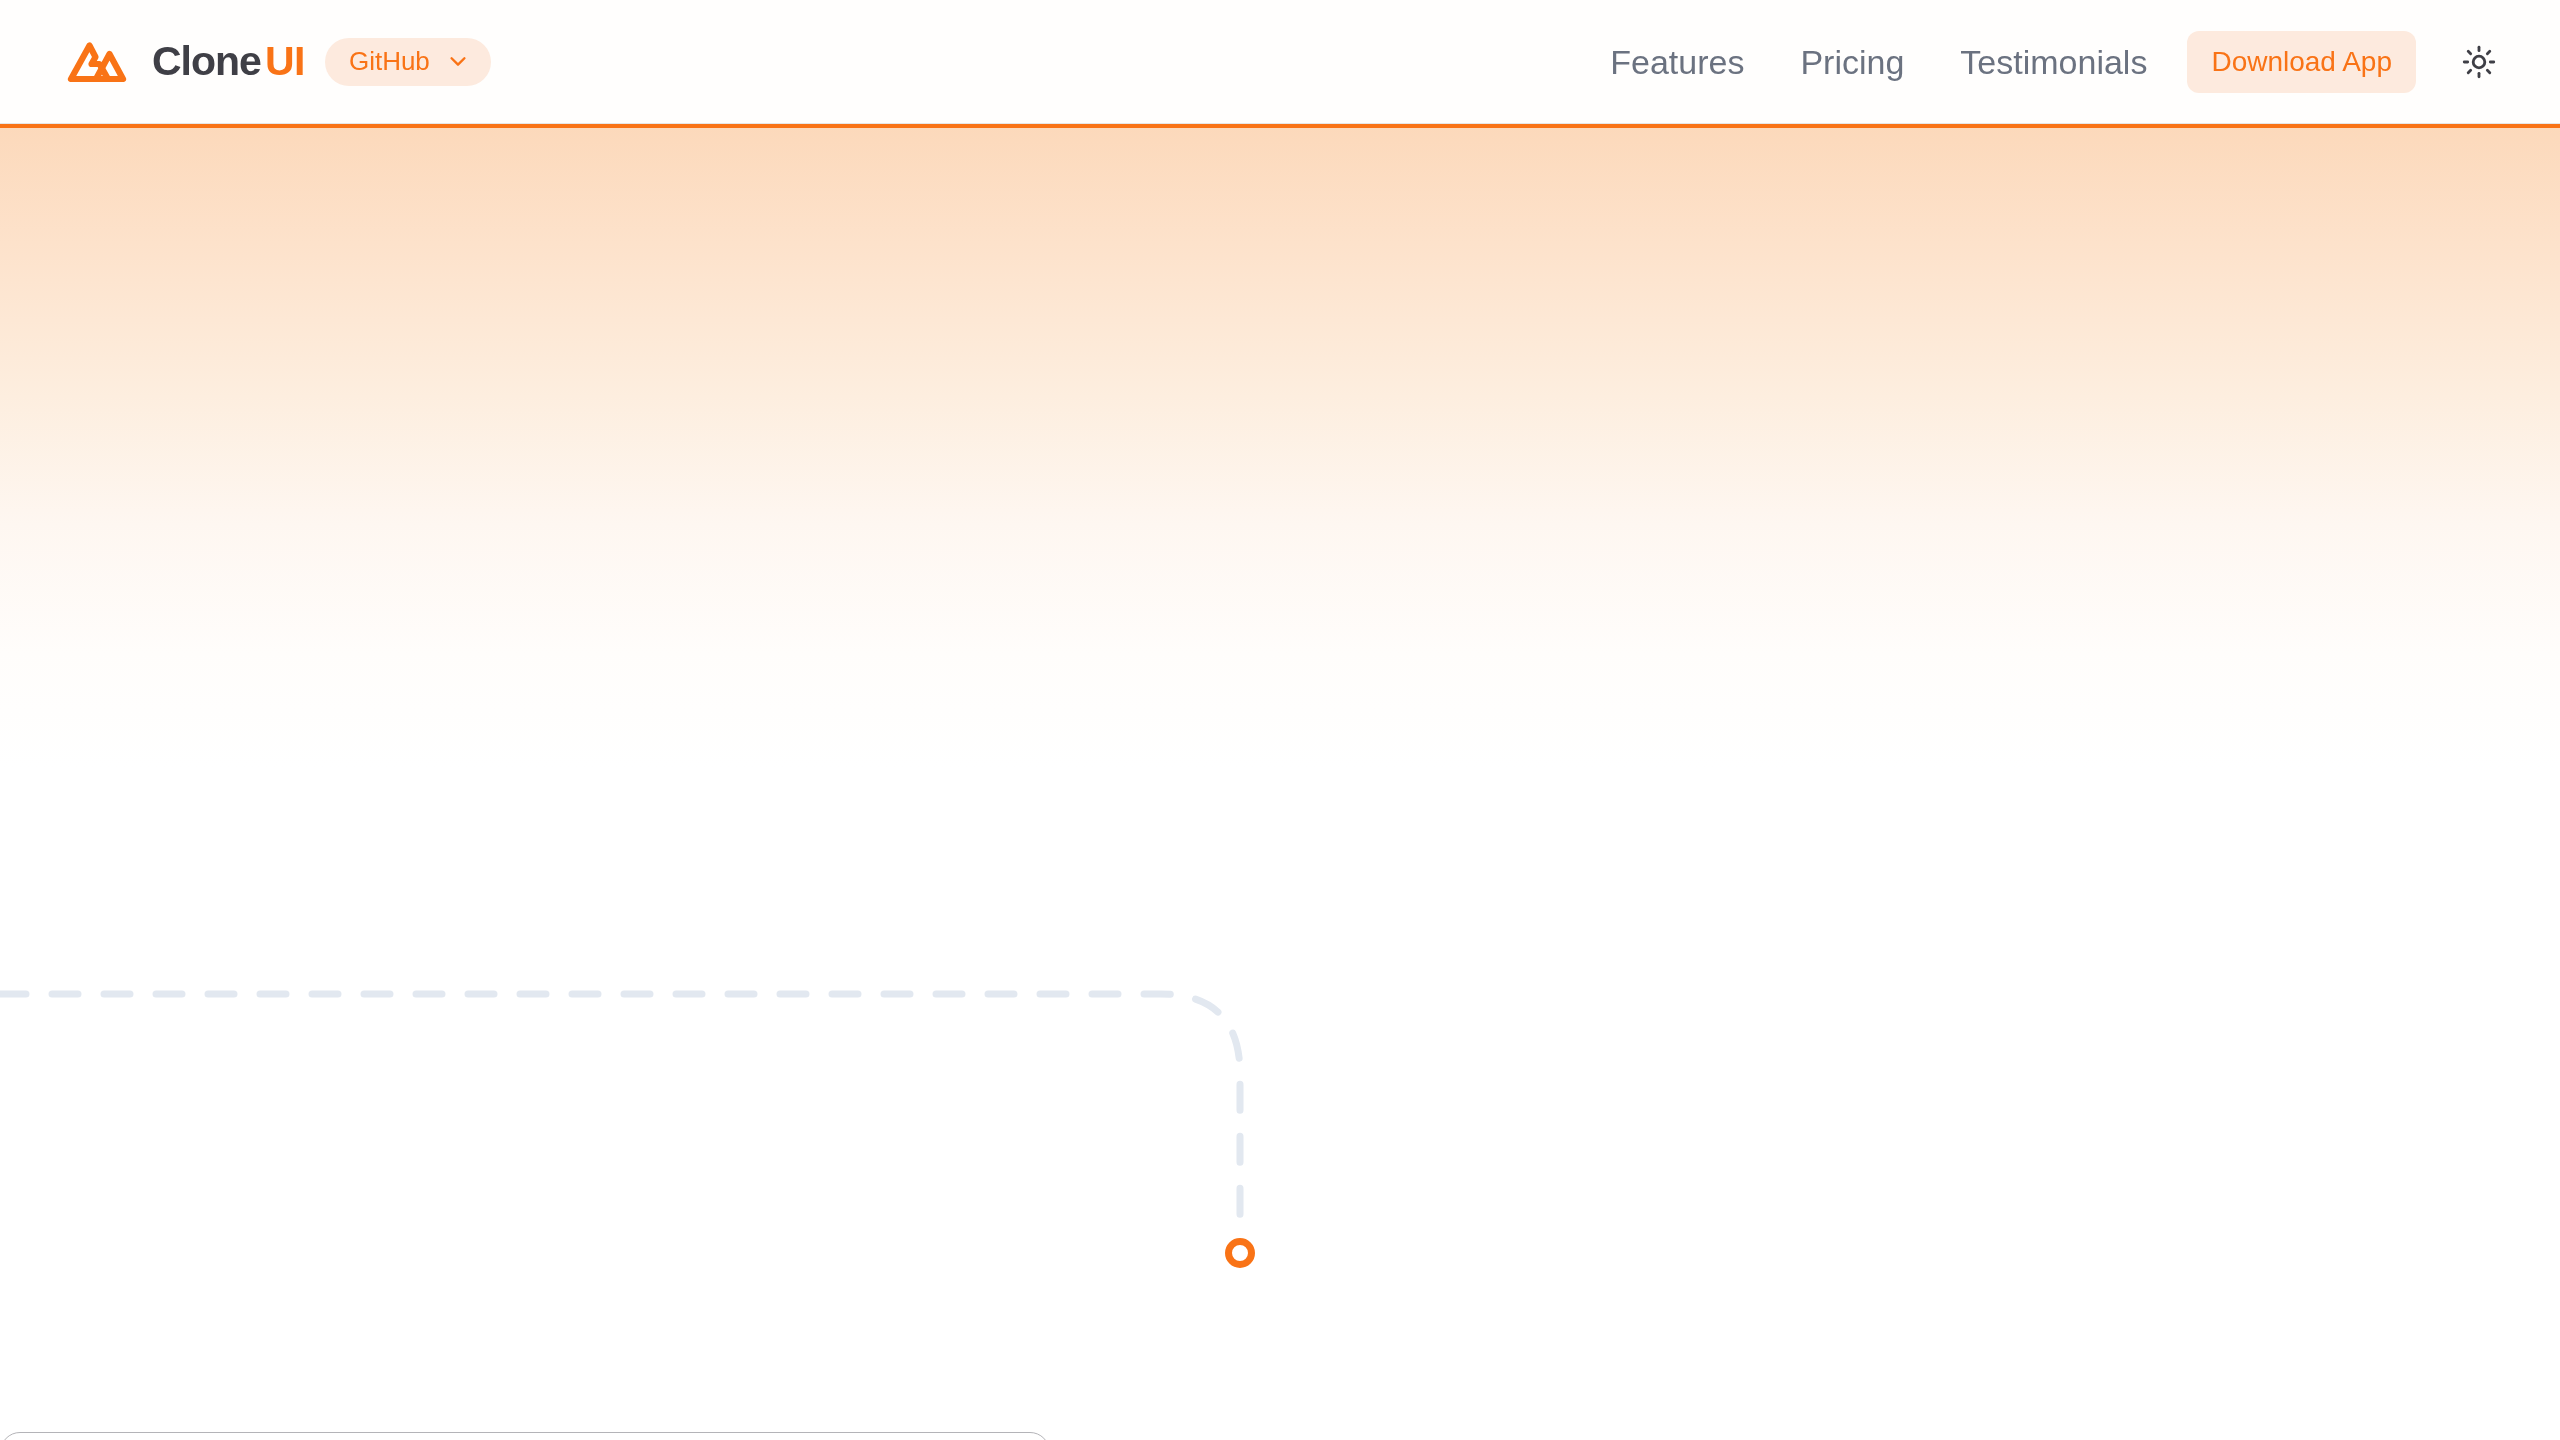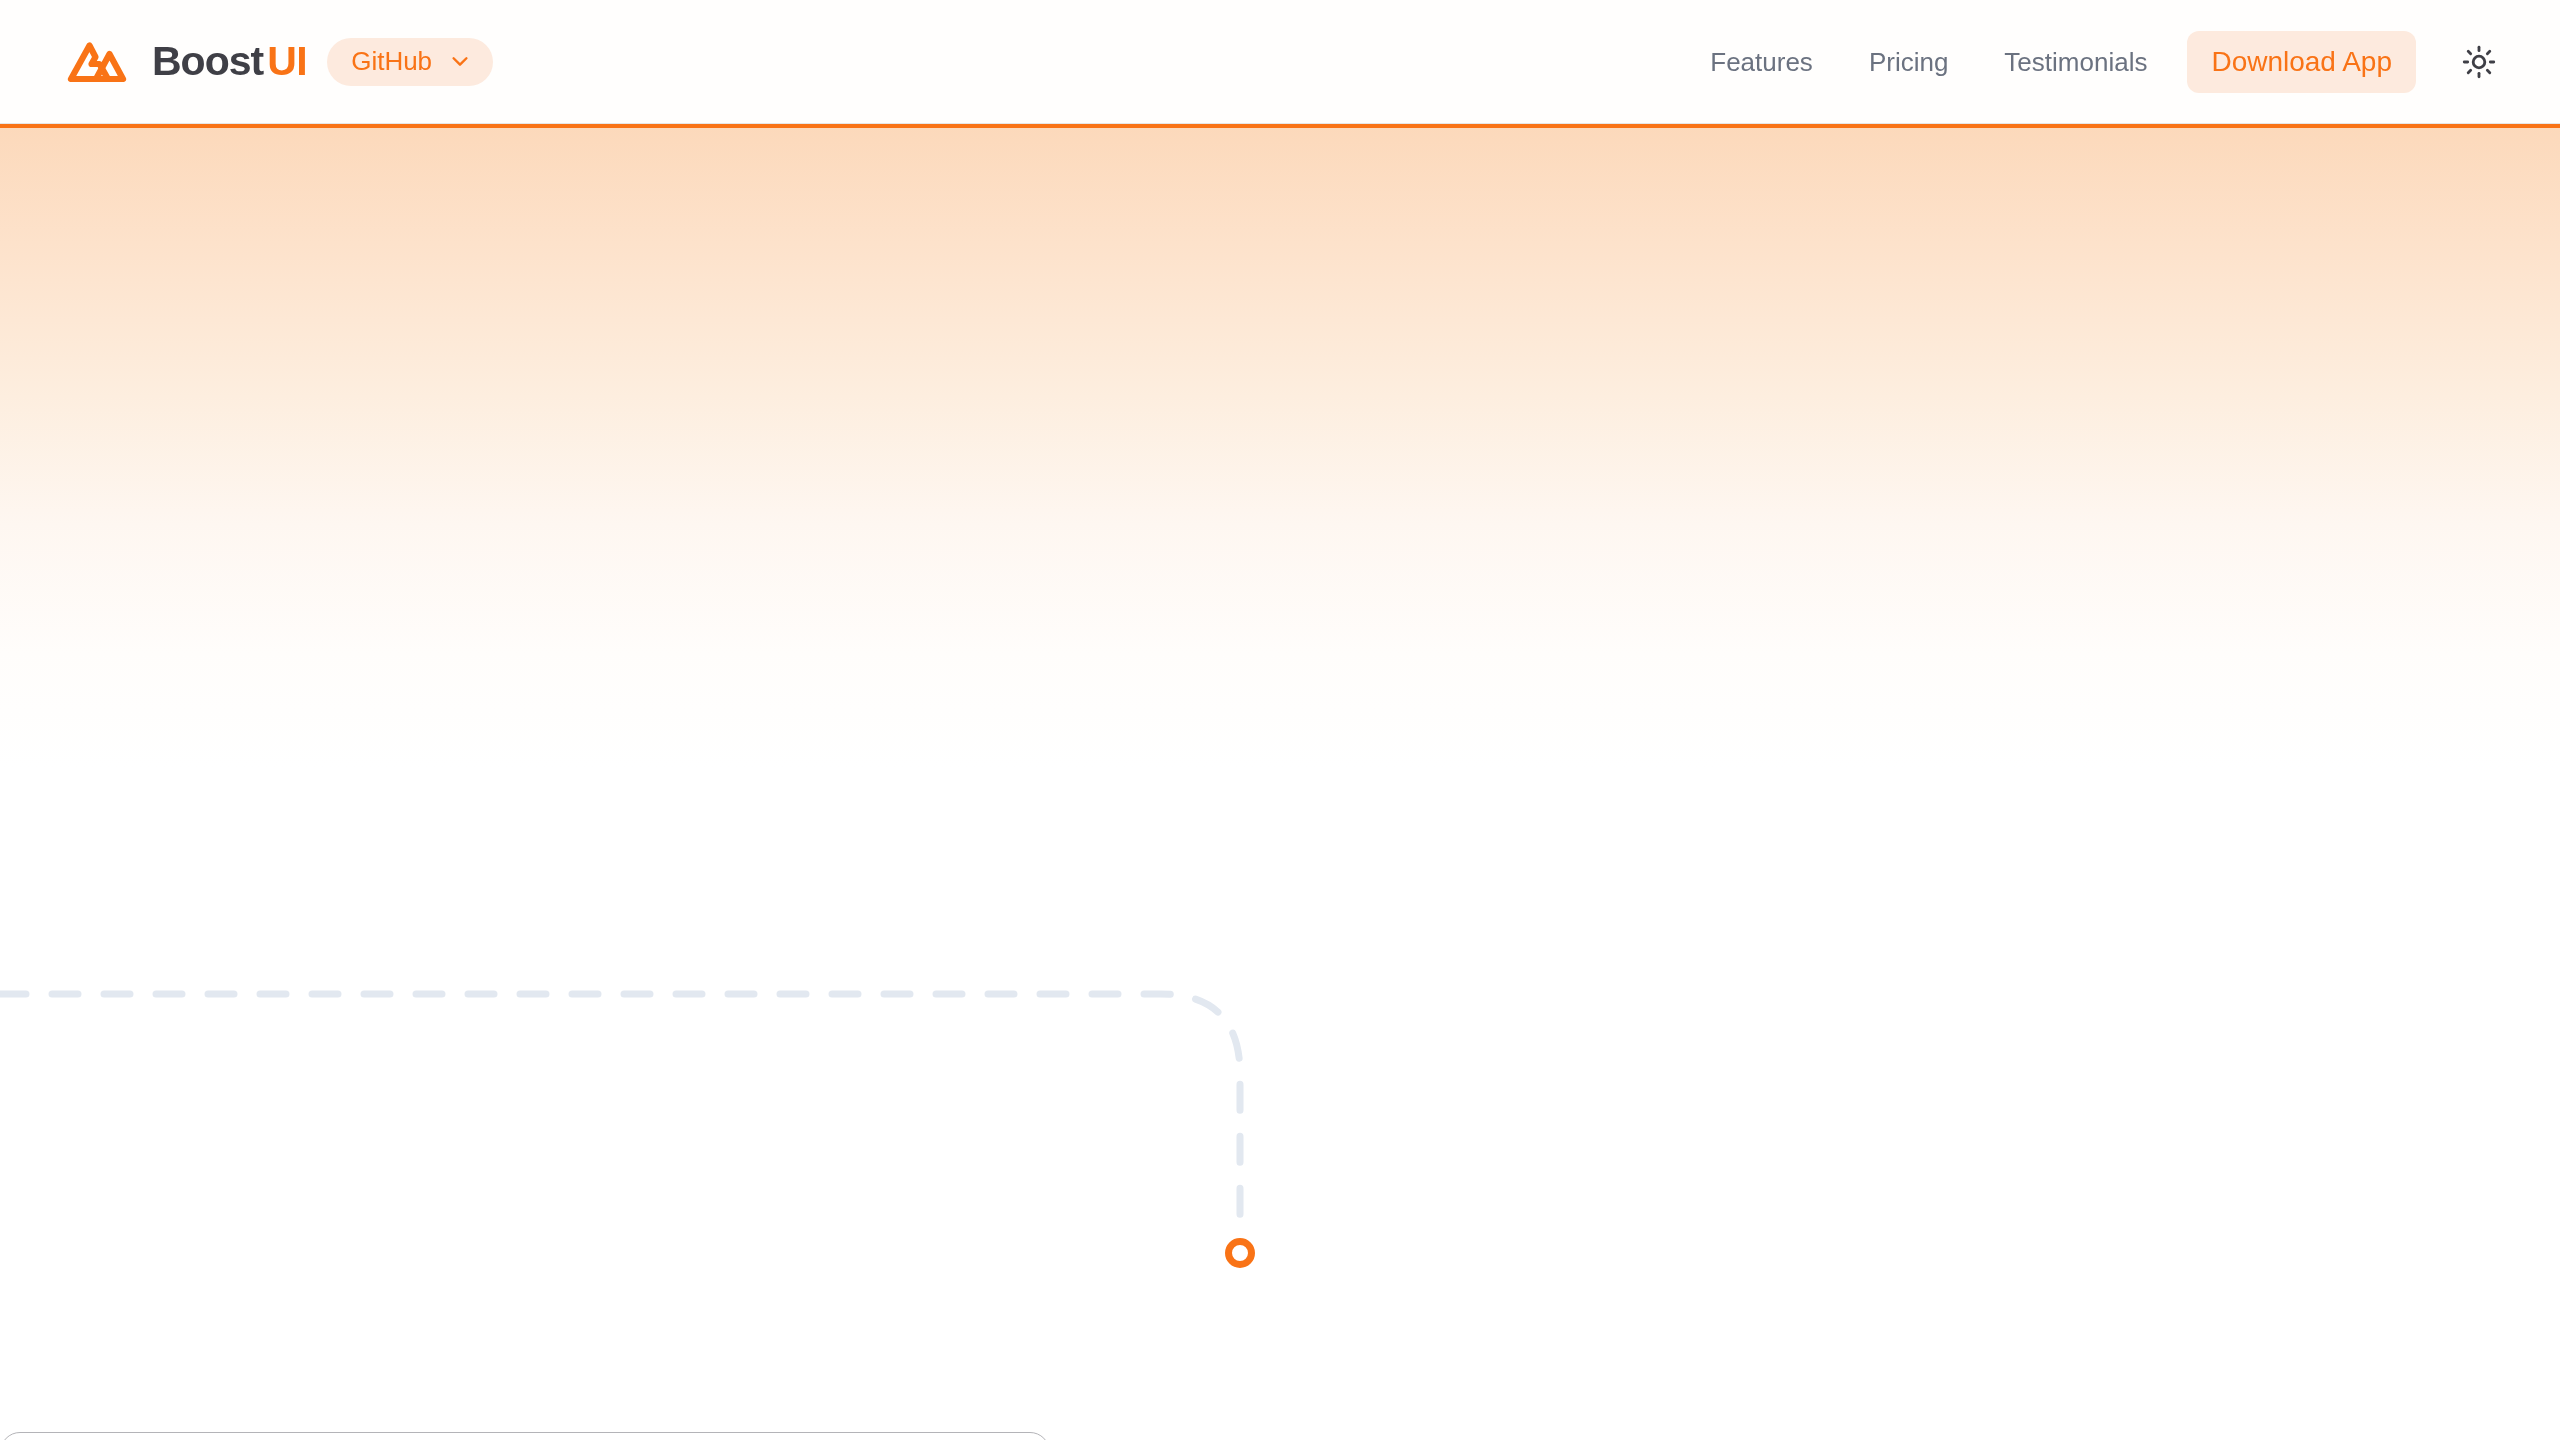--- a/index.html
+++ b/index.html
@@ -55,21 +55,21 @@
   .landing-badge span {
     font-size:26px; color:#f97316; font-weight:400; line-height:1;
   }
   .chev { width:22px; height:22px; display:block; }
 
   .nav-right {
     margin-left:auto;
     display:flex; align-items:center; gap:0;
   }
   .nav-link {
-    font-size:26px; color:#6b7280;
+    font-size:34px; color:#6b7280;
     padding:0 28px;
     text-decoration:none; white-space:nowrap;
     cursor:pointer; line-height:1;
   }
   .download-btn {
     font-size:28px; color:#f97316;
     background:#fdeade;
     border-radius:12px;
     padding:17px 24px;
     margin-left:12px;
@@ -184,21 +184,21 @@
   <div class="bottom-card"></div>
 
   <header class="header">
 
     <div class="brand">
       <svg class="brand-logo" viewBox="0 0 68 46">
         <path d="M27.5 6.5 L9 40 H46 L37.5 25 H29.5 L33.5 18 Z" fill="none" stroke="#f97316" stroke-width="6.2" stroke-linejoin="round" stroke-linecap="round"></path>
         <path d="M47.5 15 L61 40 H34 Z" fill="none" stroke="#f97316" stroke-width="6.2" stroke-linejoin="round" stroke-linecap="round"></path>
       </svg>
       <div class="brand-word">
-        <span class="brand-nuxt">Boost</span>
+        <span class="brand-nuxt">Clone</span>
         <span class="brand-ui">UI</span>
       </div>
     </div>
 
     <div class="landing-badge">
       <span>GitHub</span>
       <svg class="chev" viewBox="0 0 24 24">
         <path d="M5 9 L12 16 L19 9" fill="none" stroke="#f97316" stroke-width="2.6" stroke-linecap="round" stroke-linejoin="round"></path>
       </svg>
     </div>

